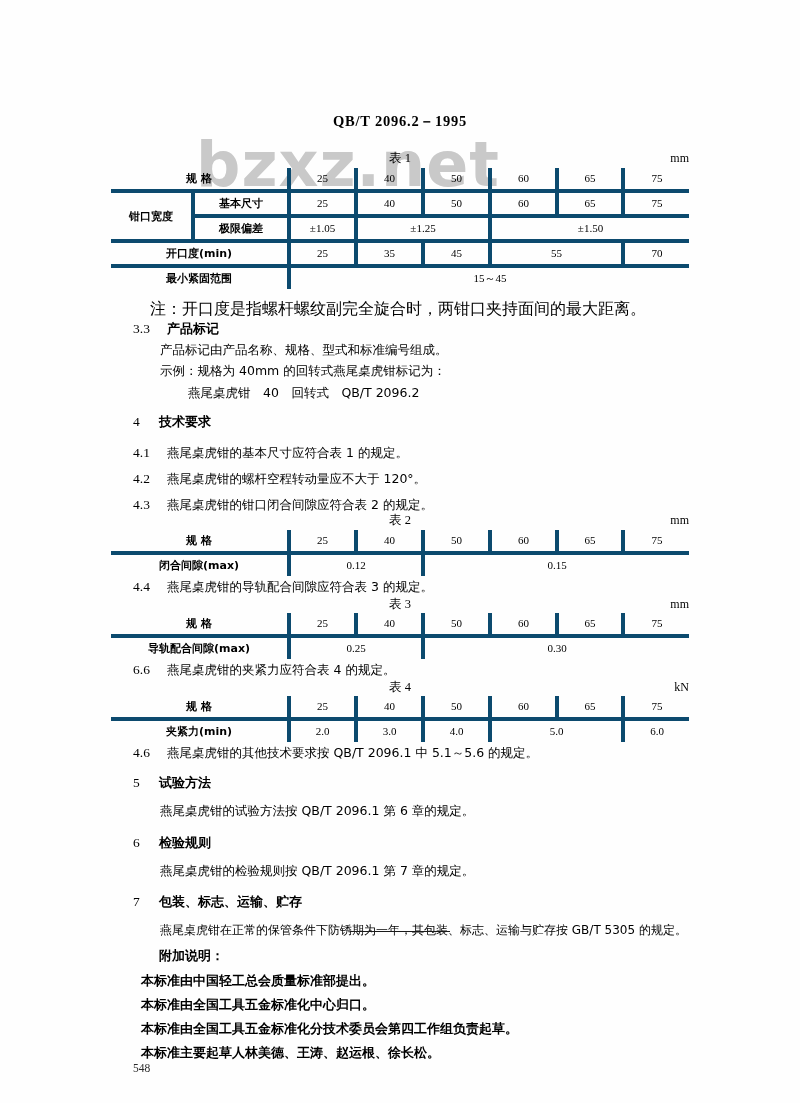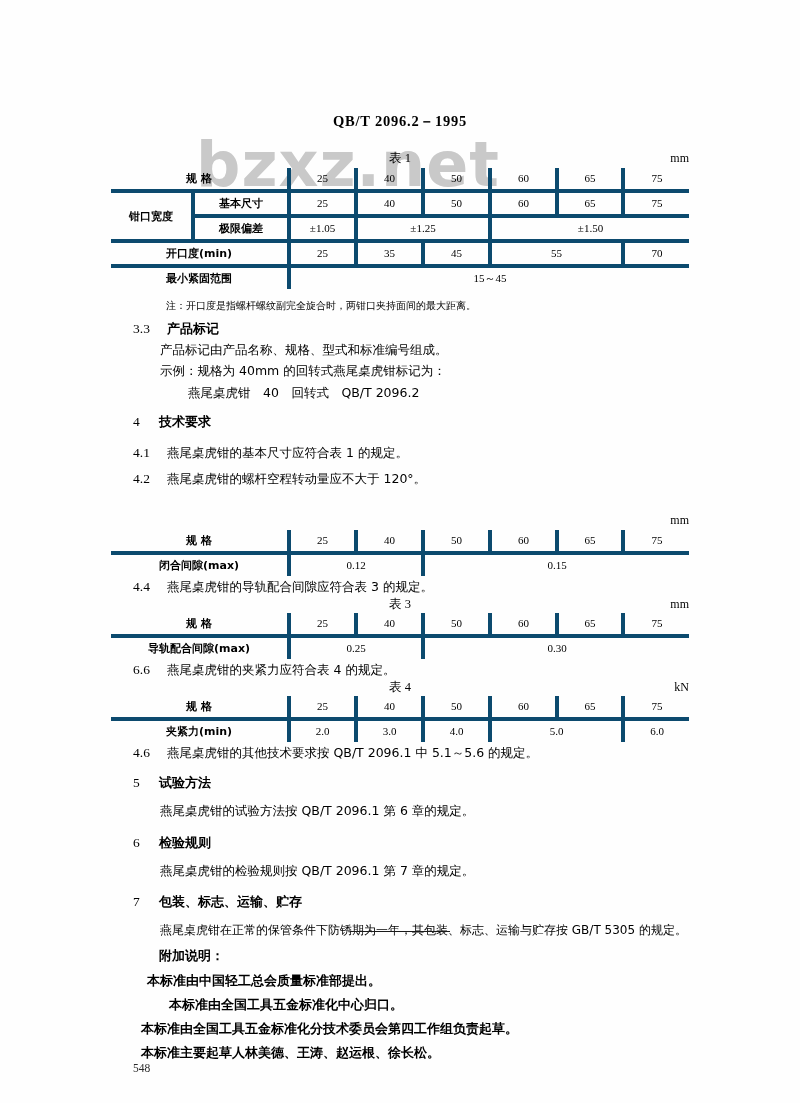--- a/index.html
+++ b/index.html
@@ -111,23 +111,22 @@
     white-space: nowrap;
   }
   .cn-b {
     font-family: "DejaVu Sans", "Liberation Sans", sans-serif;
     font-weight: bold;
     font-size: 13px;
     white-space: nowrap;
   }
   .note {
     font-family: Liberation Serif, serif;
-    font-size: 10px;
+    font-size: 16px;
     white-space: nowrap;
-    margin-left: 16px;
   }
 
   .clause { display: flex; align-items: baseline; }
   .clause .no {
     font-family: "Liberation Serif", serif;
     font-size: 13.5px;
     min-width: 34px;
   }
   .clause .no.wide { min-width: 26px; }
 
@@ -231,21 +230,26 @@
     </div>
 
     <div class="blk clause" style="left:133px; top:444px;">
       <span class="no">4.1</span>
       <span class="cn">燕尾桌虎钳的基本尺寸应符合表 1 的规定。</span>
     </div>
     <div class="blk clause" style="left:133px; top:470px;">
       <span class="no">4.2</span>
       <span class="cn">燕尾桌虎钳的螺杆空程转动量应不大于 120°。</span>
     </div>
-
+    <div class="blk clause" style="left:133px; top:496px;">
+      <span class="no">4.3</span>
+      <span class="cn">燕尾桌虎钳的钳口闭合间隙应符合表 2 的规定。</span>
+    </div>
+
+    <div class="tbl-caption" style="top:512px;">表 2</div>
     <div class="tbl-unit" style="top:513px;">mm</div>
 
     <table class="std outer-lr" style="top:530px;">
       <colgroup>
         <col style="width:178px">
         <col style="width:67px">
           <col style="width:67px">
           <col style="width:67px">
         <col style="width:67px">
           <col style="width:66px">
@@ -363,21 +367,21 @@
 
     <div class="blk clause" style="left:133px; top:893px;">
       <span class="no wide">7</span>
       <span class="cn-b">包装、标志、运输、贮存</span>
     </div>
     <div class="blk cn" style="left:160px; top:921px; font-size:12px;">燕尾桌虎钳在正常的保管条件下防锈期为一年，其包装、标志、运输与贮存按 GB/T 5305 的规定。</div>
 
     <div class="sep-rule"></div>
 
     <div class="blk cn-b" style="left:159px; top:947px;">附加说明：</div>
-    <div class="blk cn-b" style="left:141px; top:972px;margin-left:6px;">本标准由中国轻工总会质量标准部提出。</div>
-    <div class="blk cn-b" style="left:141px; top:996px;margin-left:28px;">本标准由全国工具五金标准化中心归口。</div>
+    <div class="blk cn-b" style="left:141px; top:972px;">本标准由中国轻工总会质量标准部提出。</div>
+    <div class="blk cn-b" style="left:141px; top:996px;">本标准由全国工具五金标准化中心归口。</div>
     <div class="blk cn-b" style="left:141px; top:1020px;">本标准由全国工具五金标准化分技术委员会第四工作组负责起草。</div>
     <div class="blk cn-b" style="left:141px; top:1044px;">本标准主要起草人林美德、王涛、赵运根、徐长松。</div>
 
     <div class="pageno">548</div>
 
   </div>
 </div>
 
 </body></html>

